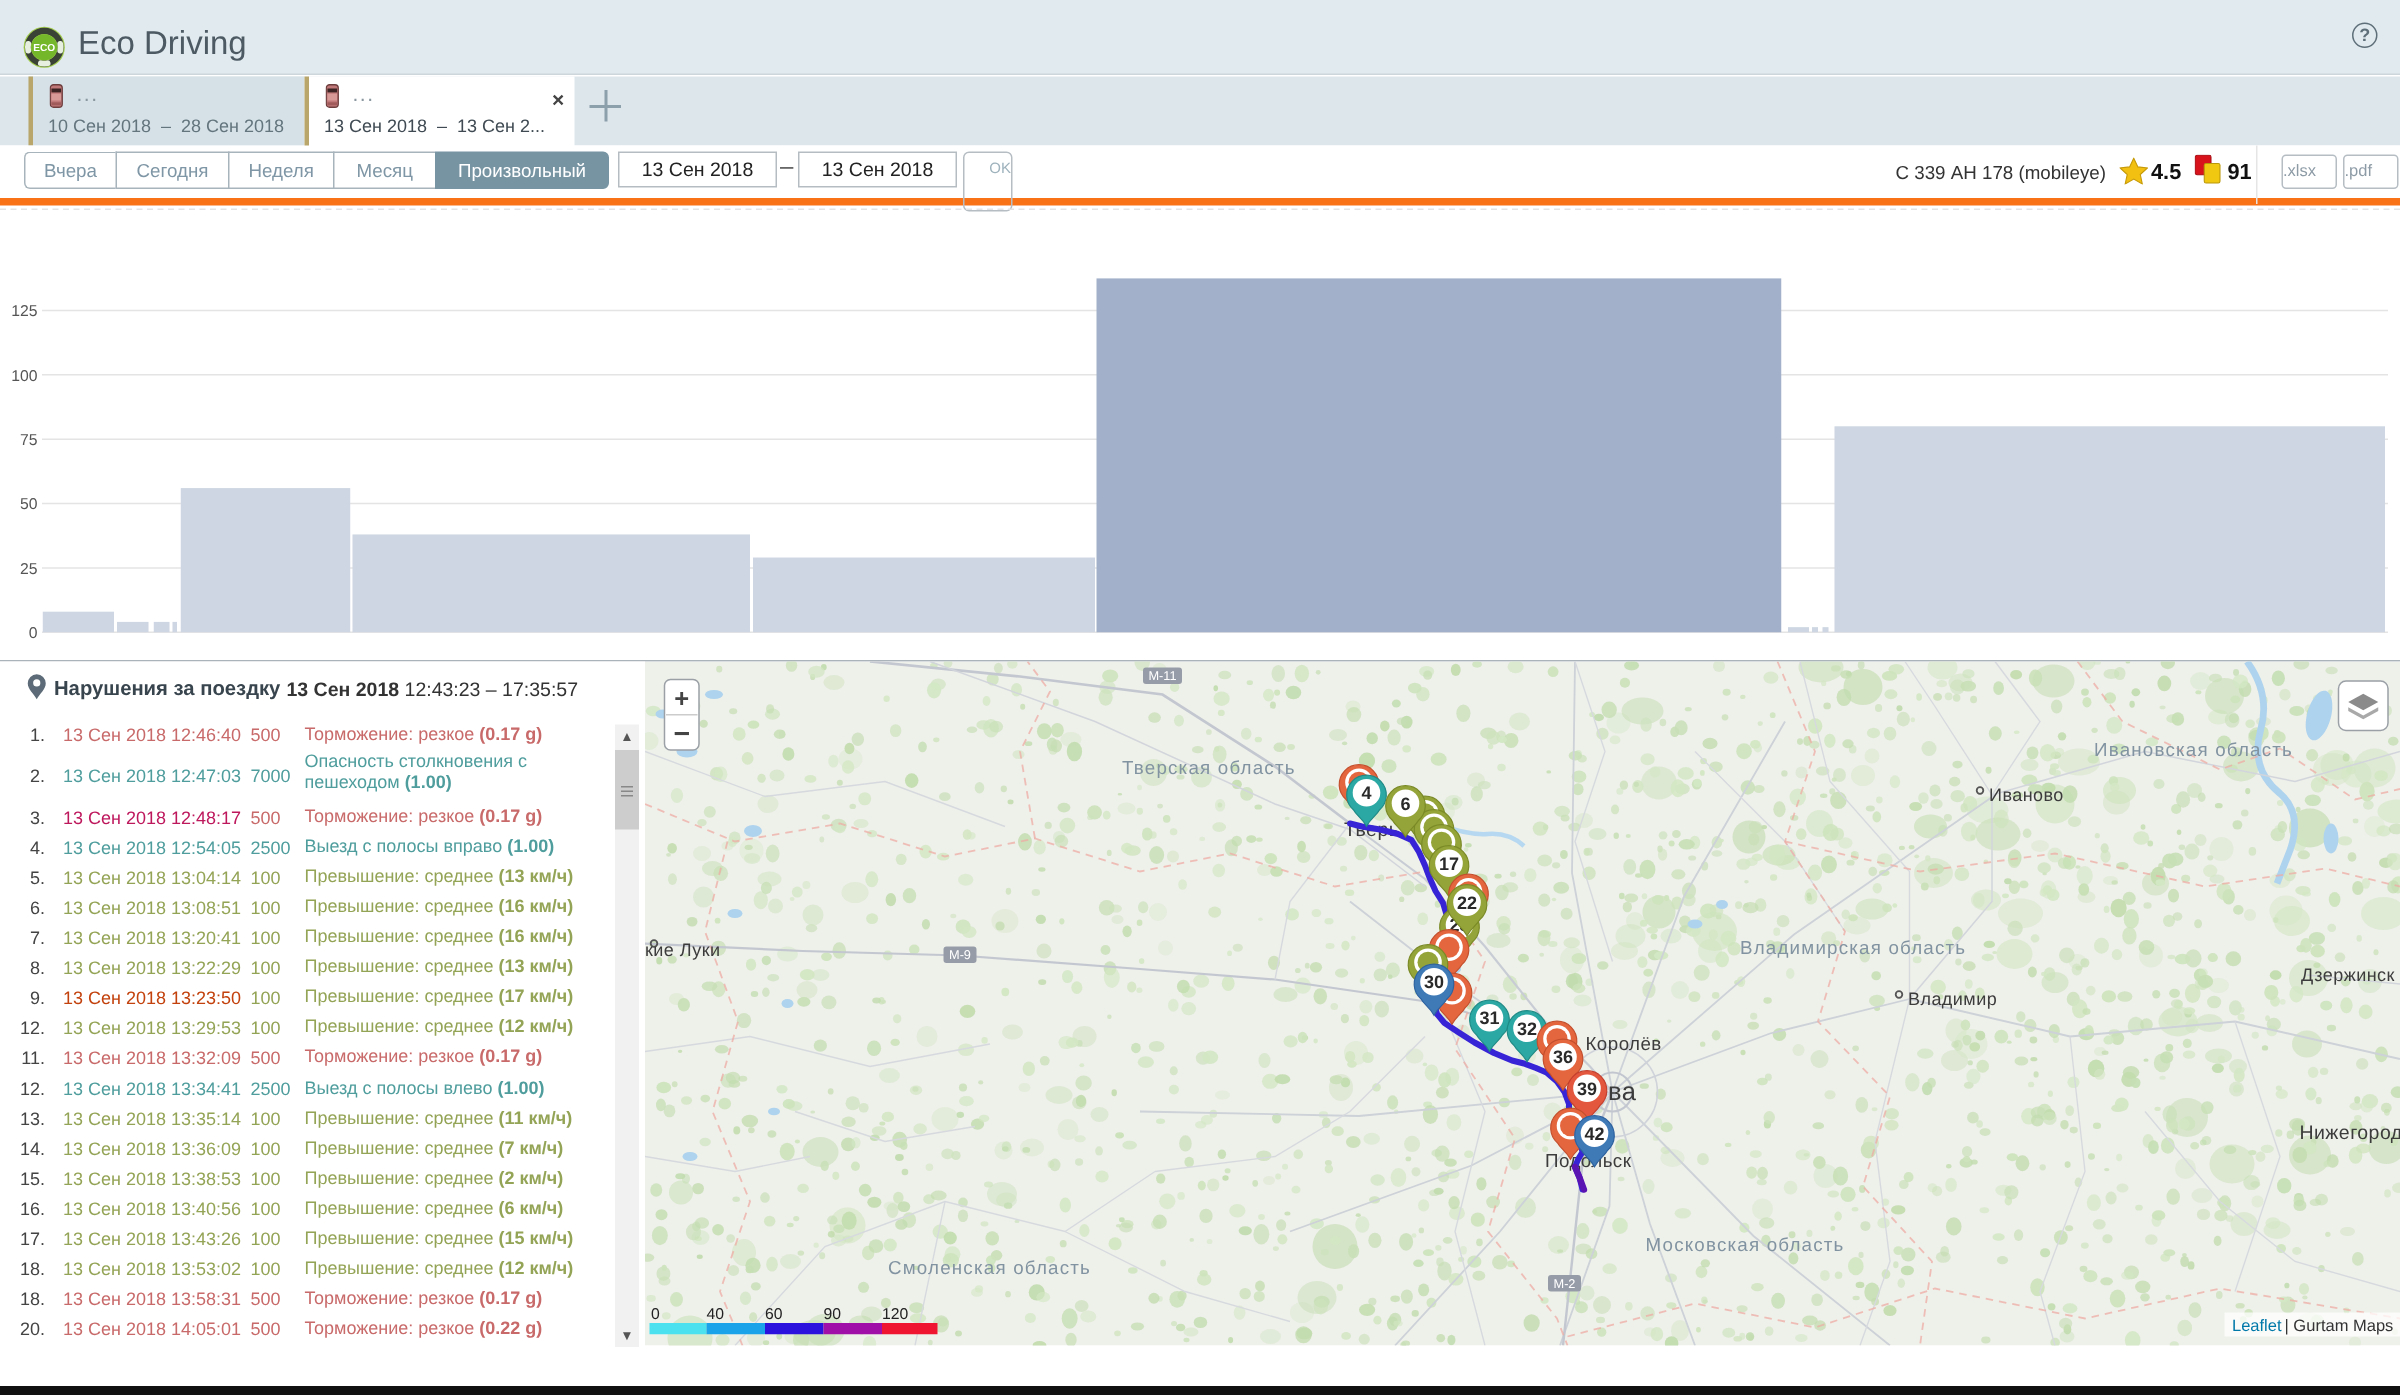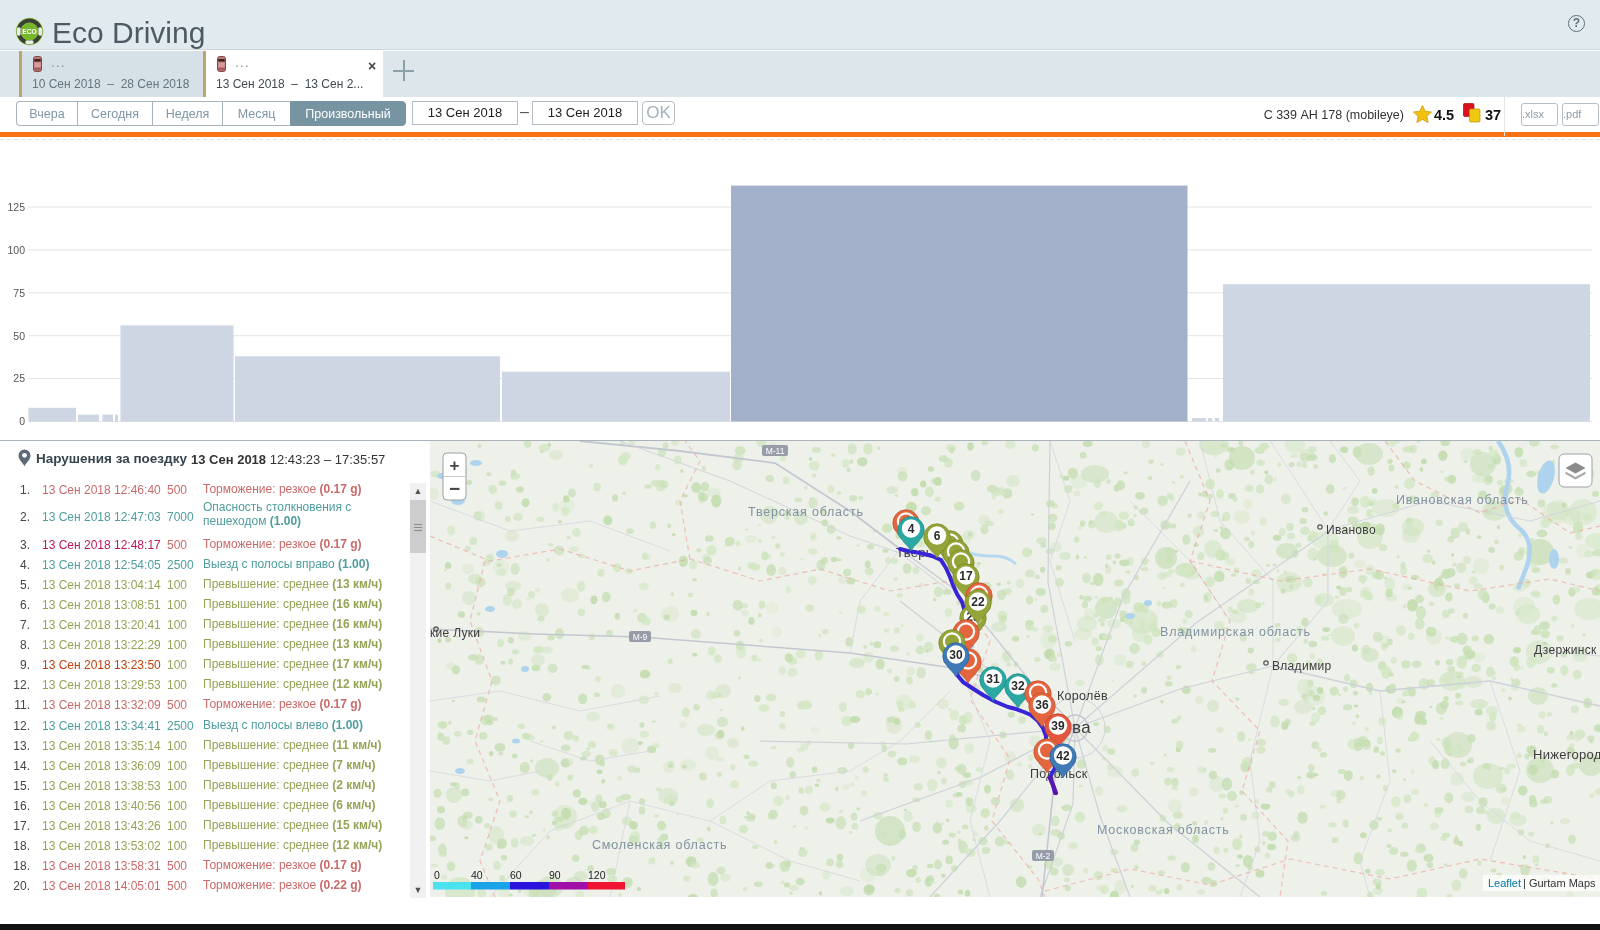--- a/index.html
+++ b/index.html
@@ -1,35 +1,35 @@
 <!DOCTYPE html>
 <html><head><meta charset="utf-8">
 <style>
 *{margin:0;padding:0;box-sizing:border-box}
 body{width:1600px;height:930px;position:relative;font-family:"Liberation Sans",sans-serif;background:#fff;overflow:hidden}
 .header{position:absolute;left:0;top:0;width:1600px;height:50px;background:#e0eaef;border-bottom:1px solid #cdd6da}
-.title{position:absolute;left:52px;top:16px;font-size:30px;color:#4d5a63}
+.title{position:absolute;left:52px;top:16px;font-size:22px;color:#4d5a63}
 .help{position:absolute;left:1568px;top:15px;width:17px;height:17px;border:1.6px solid #5f6f79;border-radius:50%;color:#5f6f79;font-size:12px;font-weight:bold;text-align:center;line-height:15px}
 .tabbar{position:absolute;left:0;top:51px;width:1600px;height:46px;background:#dde6ea}
 .tab1{position:absolute;left:19px;top:0;width:184px;height:46px;background:#d5e1e7;border-left:3px solid #b9a66b}
 .tab2{position:absolute;left:203px;top:0;width:180px;height:47px;background:#fff;border-left:3px solid #b9a66b}
 .tabtxt{position:absolute;left:10px;top:26px;font-size:12px;color:#64757e;white-space:nowrap}
 .dots{position:absolute;left:29px;top:3px;font-size:14px;color:#8a979e;letter-spacing:1px}
 .tclose{position:absolute;left:162px;top:7px;font-size:14px;color:#444;font-weight:bold}
 .plus{position:absolute;left:393px;top:9px;width:21px;height:21px}
 .plus:before{content:"";position:absolute;left:9.5px;top:0;width:2px;height:21px;background:#8ca0ac}
 .plus:after{content:"";position:absolute;left:0;top:9.5px;width:21px;height:2px;background:#8ca0ac}
 .toolbar{position:absolute;left:0;top:97px;width:1600px;height:40px;background:#fff;border-bottom:5px solid #f97316}
 .segs{position:absolute;left:16px;top:4px;height:25px;display:flex}
 .seg{height:25px;border:1px solid #a8b4bb;border-right:none;color:#7e96a5;font-size:12.5px;display:flex;align-items:center;justify-content:center}
 .seg.first{border-radius:4px 0 0 4px}
 .seg.last{border-radius:0 4px 4px 0;border-right:1px solid #a8b4bb}
 .seg.sel{background:#7794a3;color:#fff;border-color:#7794a3}
 .dinput{position:absolute;top:4px;height:24px;border:1px solid #b5bdc2;font-size:13px;color:#222;text-align:center;line-height:22px;background:#fff}
-.okbtn{position:absolute;left:642px;top:4px;width:33px;height:24px;border:1px solid #b6bec4;border-radius:4px;color:#9fb3bd;font-size:17px;text-align:center;line-height:22px}
+.okbtn{position:absolute;left:642px;top:4px;width:33px;height:40px;border:1px solid #b6bec4;border-radius:4px;color:#9fb3bd;font-size:10px;text-align:right;line-height:22px}
 .devinfo{position:absolute;right:196px;top:11px;font-size:12.5px;color:#333}
 .score{position:absolute;left:1434px;top:10px;font-size:14.5px;font-weight:bold;color:#111}
 .score2{position:absolute;left:1485px;top:10px;font-size:14.5px;font-weight:bold;color:#111}
 .vsep{position:absolute;left:1504px;top:0;width:1px;height:39px;background:#e5e5e5}
 .expbtn{position:absolute;top:6px;width:37px;height:23px;border:1px solid #b6bec4;border-radius:3px;color:#8d9ba6;font-size:11px;text-align:left;line-height:21px}
 .lowline{position:absolute;left:0;top:440px;width:1600px;height:1px;background:#aab3b9}
 .lpanel{position:absolute;left:0;top:441px;width:430px;height:456px;background:#fff}
 .lhead{position:absolute;left:36px;top:10px;font-size:13.5px;color:#39454e;font-weight:bold}
 .lhead2{position:absolute;left:191px;top:11px;font-size:13px;color:#333}
 .lrow{position:absolute;left:0;width:408px;height:16px;font-size:12px;white-space:nowrap}
@@ -98,21 +98,21 @@
  <div class="okbtn">OK</div>
  <div class="devinfo">С 339 АН 178 (mobileye)</div>
  <svg width="19" height="18" style="position:absolute;left:1413px;top:8px" viewBox="0 0 20 19">
       <path d="M10,0.5 L12.9,6.6 L19.6,7.4 L14.6,12 L16,18.6 L10,15.2 L4,18.6 L5.4,12 L0.4,7.4 L7.1,6.6 Z" fill="#f2c011" stroke="#c79a08" stroke-width="0.8"></path>
     </svg>
  <div class="score">4.5</div>
  <svg width="18" height="20" style="position:absolute;left:1463px;top:6px" viewBox="0 0 18 20">
       <rect x="0.5" y="0.5" width="10.5" height="13" rx="1.2" fill="#d8131b" stroke="#a80d13" stroke-width="0.7"></rect>
       <rect x="6.5" y="6" width="10.5" height="13" rx="1.2" fill="#f0c711" stroke="#b8980a" stroke-width="0.7"></rect>
     </svg>
- <div class="score2">37</div>
+ <div class="score2">91</div>
  <div class="vsep"></div>
  <div class="expbtn" style="left:1521px">.xlsx</div>
  <div class="expbtn" style="left:1562px">.pdf</div>
 </div>
 <svg width="1600" height="304" viewBox="0 137 1600 304" style="position:absolute;left:0;top:137px" font-family="Liberation Sans, sans-serif">
     <line x1="0" y1="139.5" x2="1600" y2="139.5" stroke="#e3e3e3" stroke-width="1" stroke-dasharray="4,3"></line>
     <line x1="28" y1="421.5" x2="1592" y2="421.5" stroke="#e4e4e4" stroke-width="1"></line>
     <line x1="28" y1="378.6" x2="1592" y2="378.6" stroke="#e4e4e4" stroke-width="1"></line>
     <text x="25" y="382.4" font-size="10.5" fill="#555" text-anchor="end">25</text>
     <line x1="28" y1="335.7" x2="1592" y2="335.7" stroke="#e4e4e4" stroke-width="1"></line>

